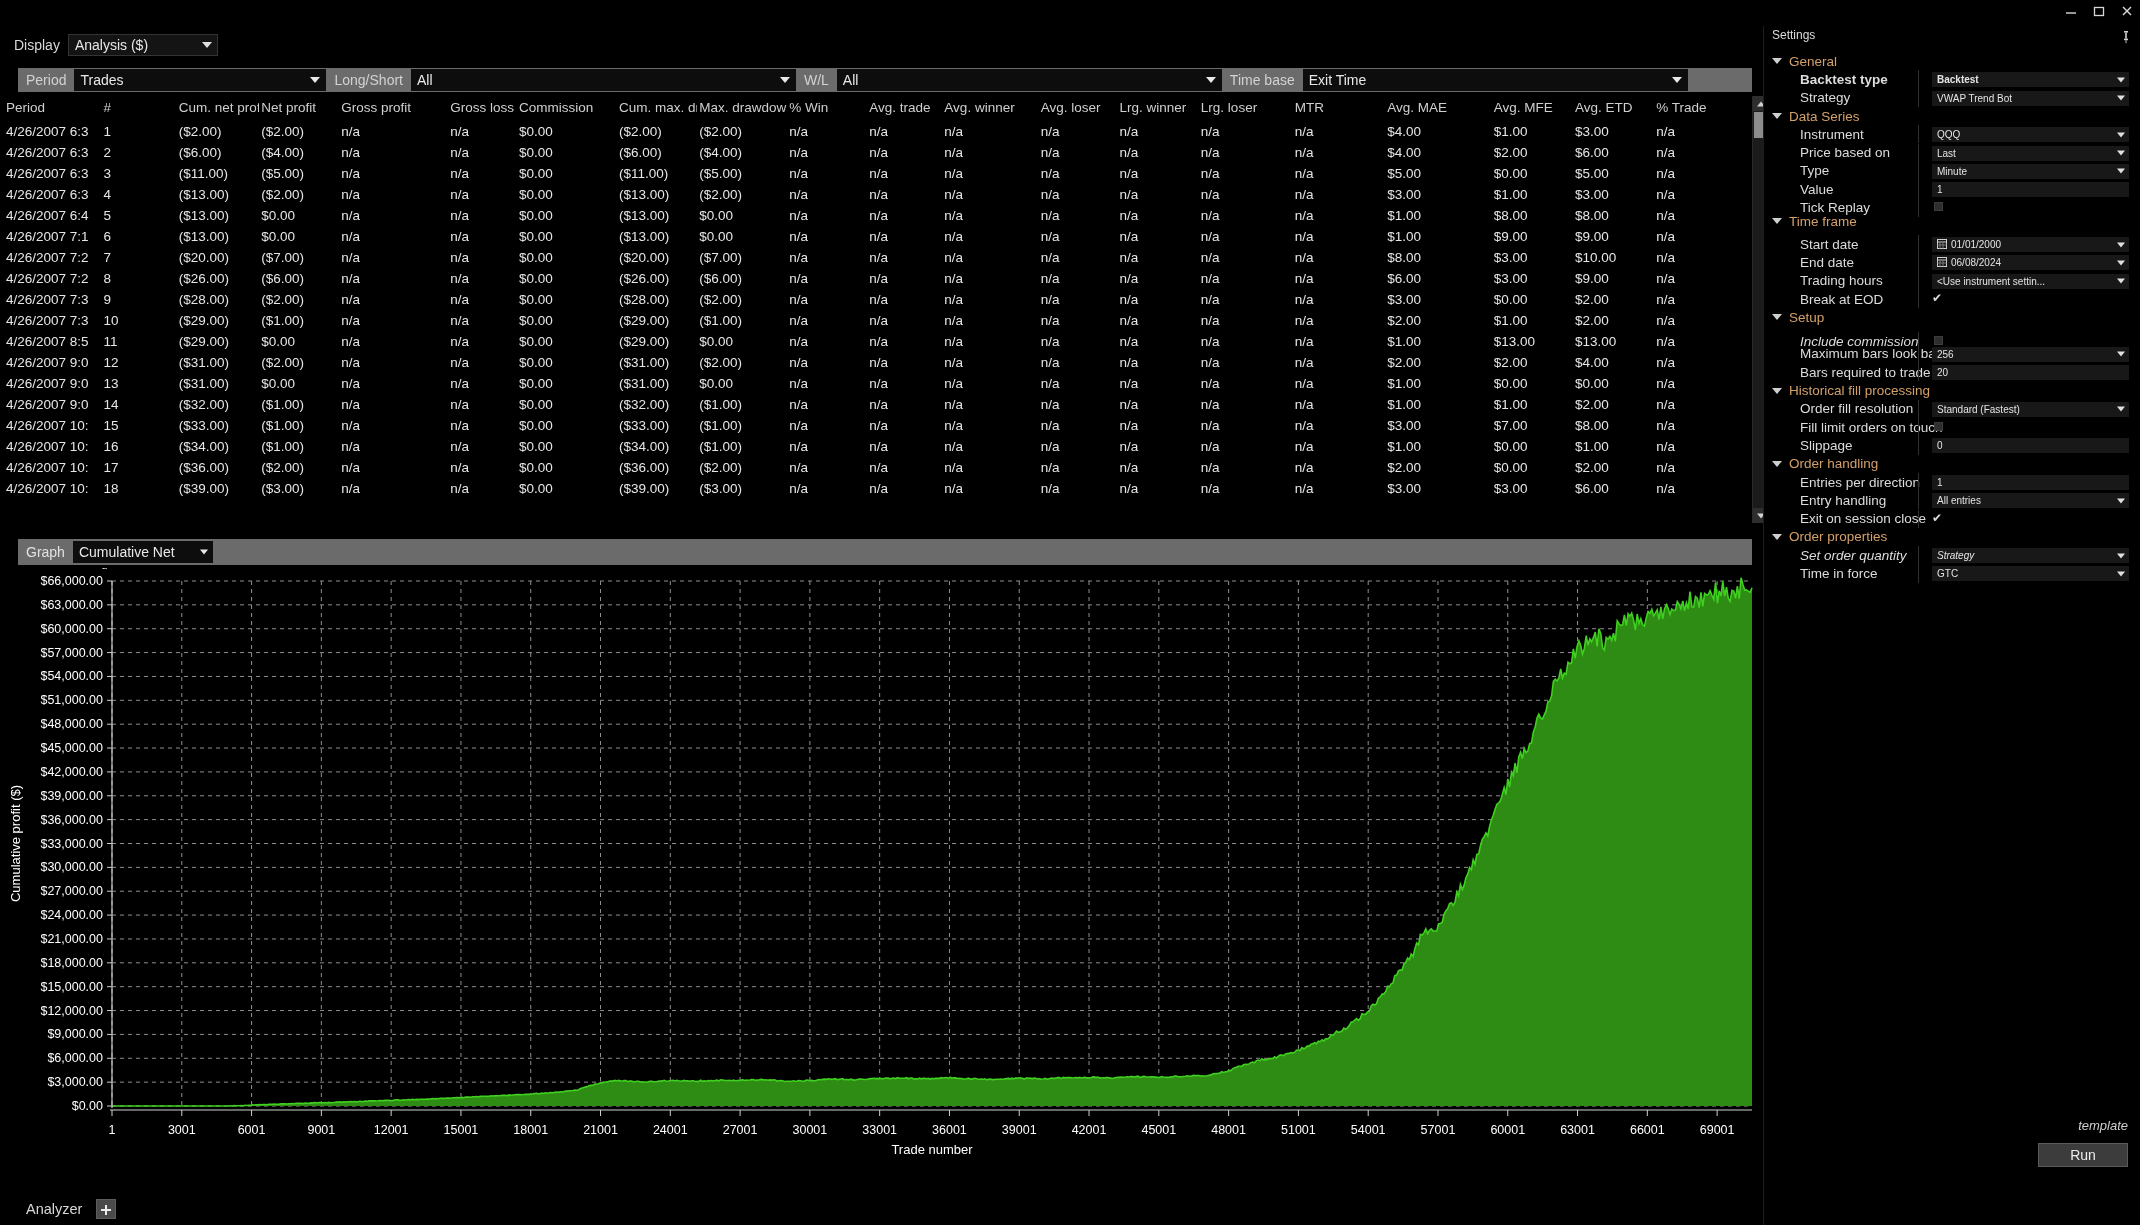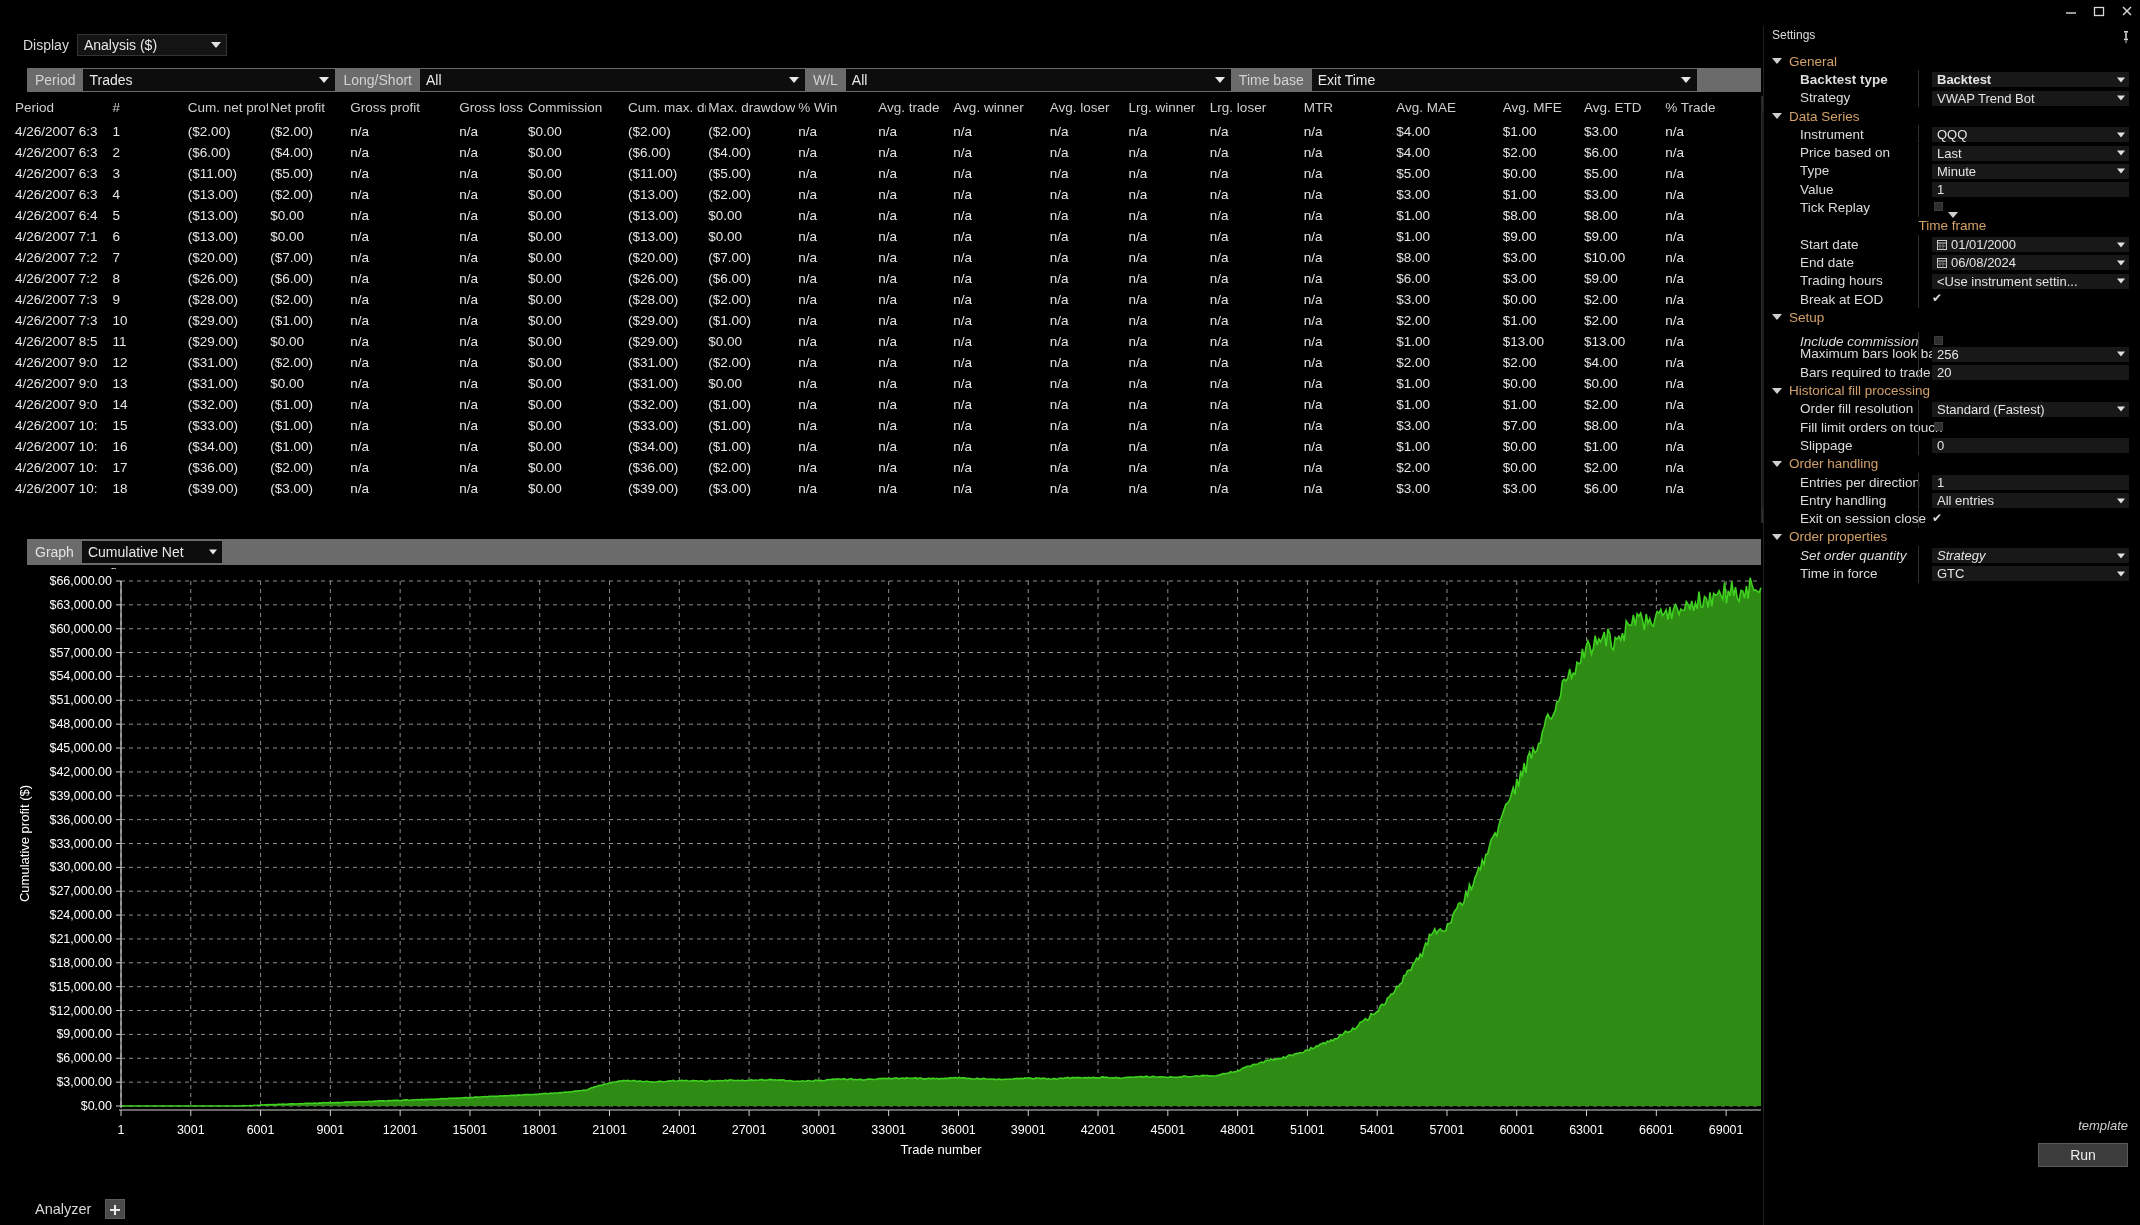--- a/index.html
+++ b/index.html
@@ -17,21 +17,21 @@
   .titlebar {
     position:absolute; top:0; left:0; width:2140px; height:26px;
     background:#000;
   }
   .winbtns { position:absolute; right:6px; top:4px; display:flex; gap:14px; align-items:center; }
   .winbtn { width:14px; height:14px; position:relative; cursor:pointer; }
   .winbtn svg { display:block; }
 
   
   .leftpane {
-    position:absolute; left:13px; top:26px; width:1763px; height:1199px; background:#000;
+    position:absolute; left:4px; top:26px; width:1763px; height:1199px; background:#000;
   }
   .displayrow {
     position:absolute; left:0; top:8px; height:22px; display:flex; align-items:center;
   }
   .lbl-display {
     color:#d8d8d8; font-size:14px; margin-left:10px; margin-right:8px;
   }
   .sel {
     background:#141414; border:1px solid #343434; color:#e8e8e8;
     font-size:14px; height:22px; line-height:20px; padding:0 22px 0 6px;
@@ -161,21 +161,21 @@
     width:0;height:0; border-left:5px solid transparent; border-right:5px solid transparent;
     border-top:6px solid #cfcfcf; margin-left:8px; margin-right:7px;
   }
   .sgroup-label { color:#d3a06a; font-size:13.5px; }
   .sname { color:#dcdcdc; font-size:13.5px; margin-left:36px; }
   .sdivider {
     position:absolute; left:154px; top:0; width:1px; height:18.3px; background:#303030;
   }
   .sfield {
     position:absolute; left:168px; width:197px; height:15px; top:2px;
-    background:#181818; color:#e4e4e4; font-size:13px; line-height:15px;
+    background:#181818; color:#e4e4e4; font-size:10px; line-height:15px;
     padding-left:5px; overflow:hidden; white-space:nowrap;
   }
   .sfield.plain { background:#181818; }
   .sfield .cv {
     position:absolute; right:4px; top:50%; transform:translateY(-50%);
     width:0;height:0;border-left:4px solid transparent;border-right:4px solid transparent;
     border-top:5px solid #e0e0e0;
   }
   .scheckbox {
     position:absolute; left:170px; top:4px; width:9px; height:9px;
@@ -929,21 +929,21 @@
         <div class="srow" style="top: 154.1px;">
           <span class="sname">Value</span>
           <span class="sdivider"></span>
           <span class="sfield plain"><span>1</span></span>
         </div>
         <div class="srow" style="top: 172.4px;">
           <span class="sname">Tick Replay</span>
           <span class="sdivider"></span>
           <span class="scheckbox"></span>
         </div>
-        <div class="srow" style="top: 186px; flex-direction: column;">
+        <div class="srow" style="top: 186px;">
           <span class="sgroup-tri"></span>
           <span class="sgroup-label">Time frame</span>
         </div>
         <div class="srow" style="top: 209px;">
           <span class="sname">Start date</span>
           <span class="sdivider"></span>
           <span class="sfield"><span class="cal-icon"><svg width="10" height="10">
                 <rect x="0.5" y="0.5" width="9" height="9" fill="none" stroke="#cfcfcf"></rect>
                 <line x1="0.5" y1="3" x2="9.5" y2="3" stroke="#cfcfcf"></line>
                 <line x1="3" y1="3" x2="3" y2="9.5" stroke="#7a7a7a"></line>

